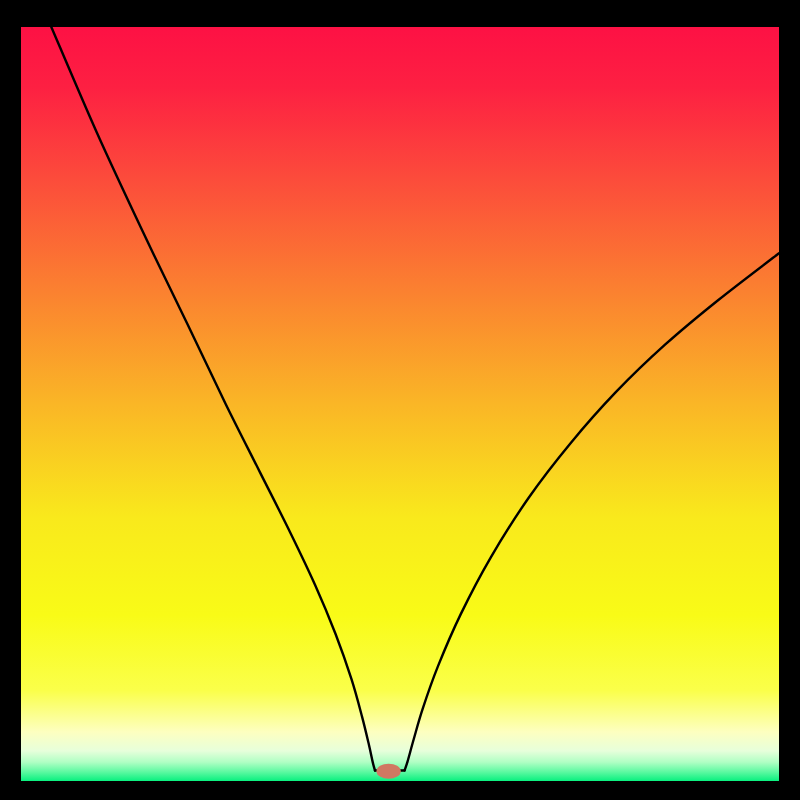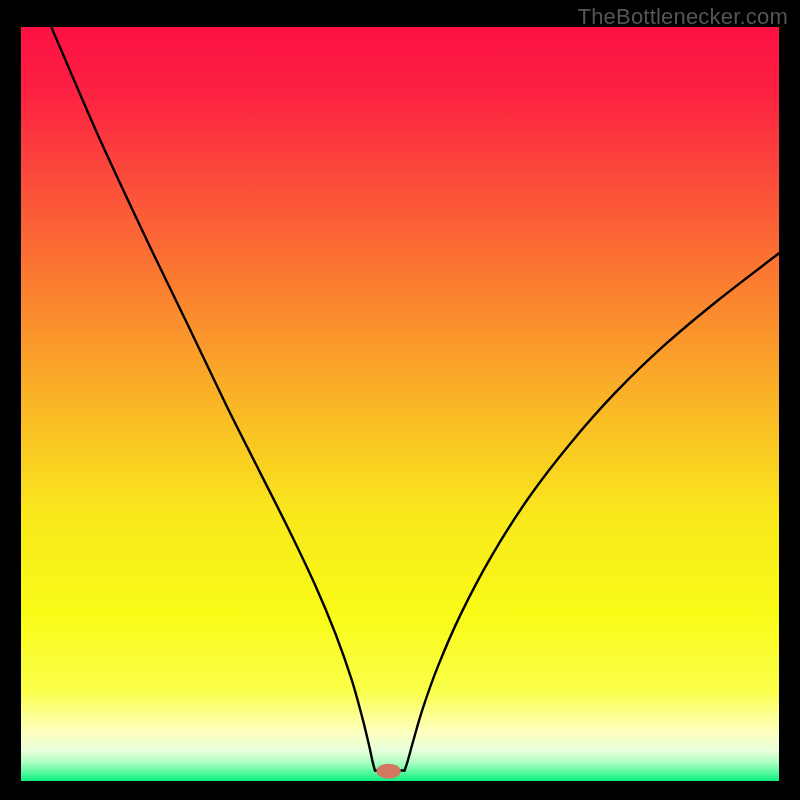--- a/index.html
+++ b/index.html
@@ -32,21 +32,20 @@
     left: 21px;
     top: 27px;
     width: 758px;
     height: 754px;
   }
 </style>
 </head>
 <body>
 <div class="frame">
 
-  <div class="watermark">TheBottlenecker.com</div>
 
   <svg class="plot" viewBox="0 0 100 100" preserveAspectRatio="none">
     <defs>
       <linearGradient id="bg-grad" x1="0" y1="0" x2="0" y2="1">
           <stop offset="0.00%" stop-color="#fd1144"></stop>
           <stop offset="8.00%" stop-color="#fd2042"></stop>
           <stop offset="20.00%" stop-color="#fc4b3b"></stop>
           <stop offset="35.00%" stop-color="#fb8130"></stop>
           <stop offset="50.00%" stop-color="#fab626"></stop>
           <stop offset="65.00%" stop-color="#f9e91c"></stop>

